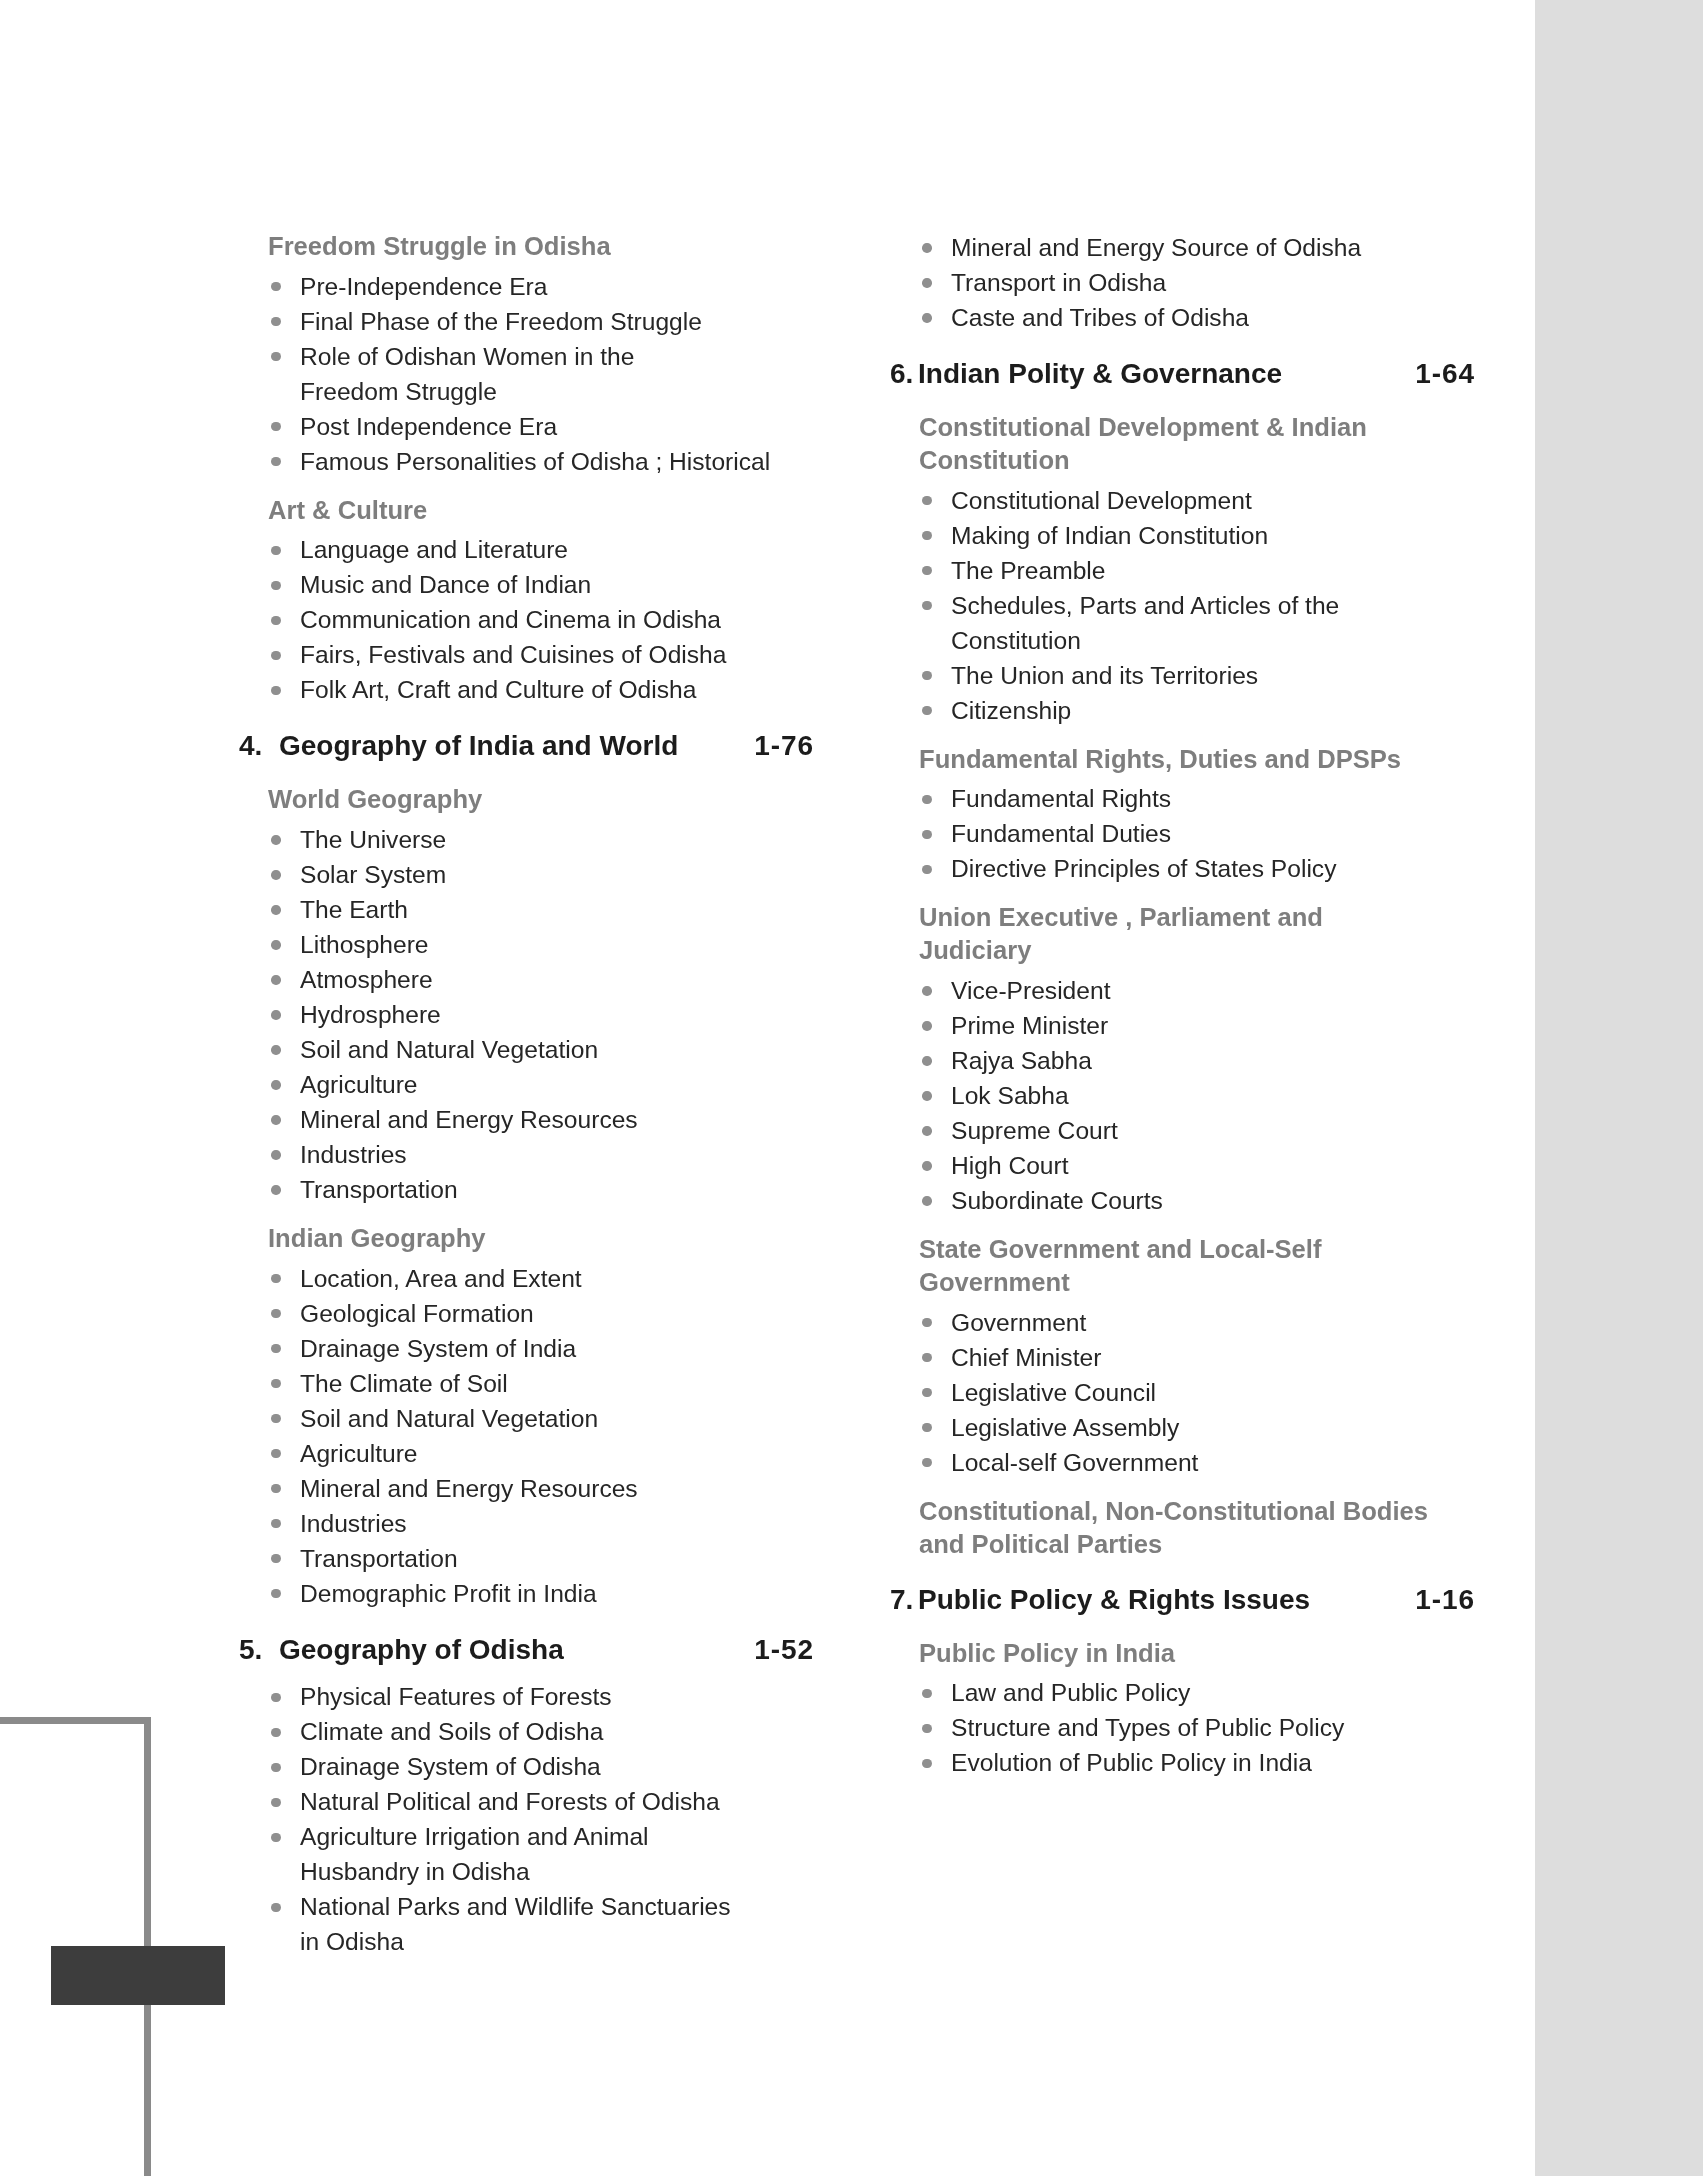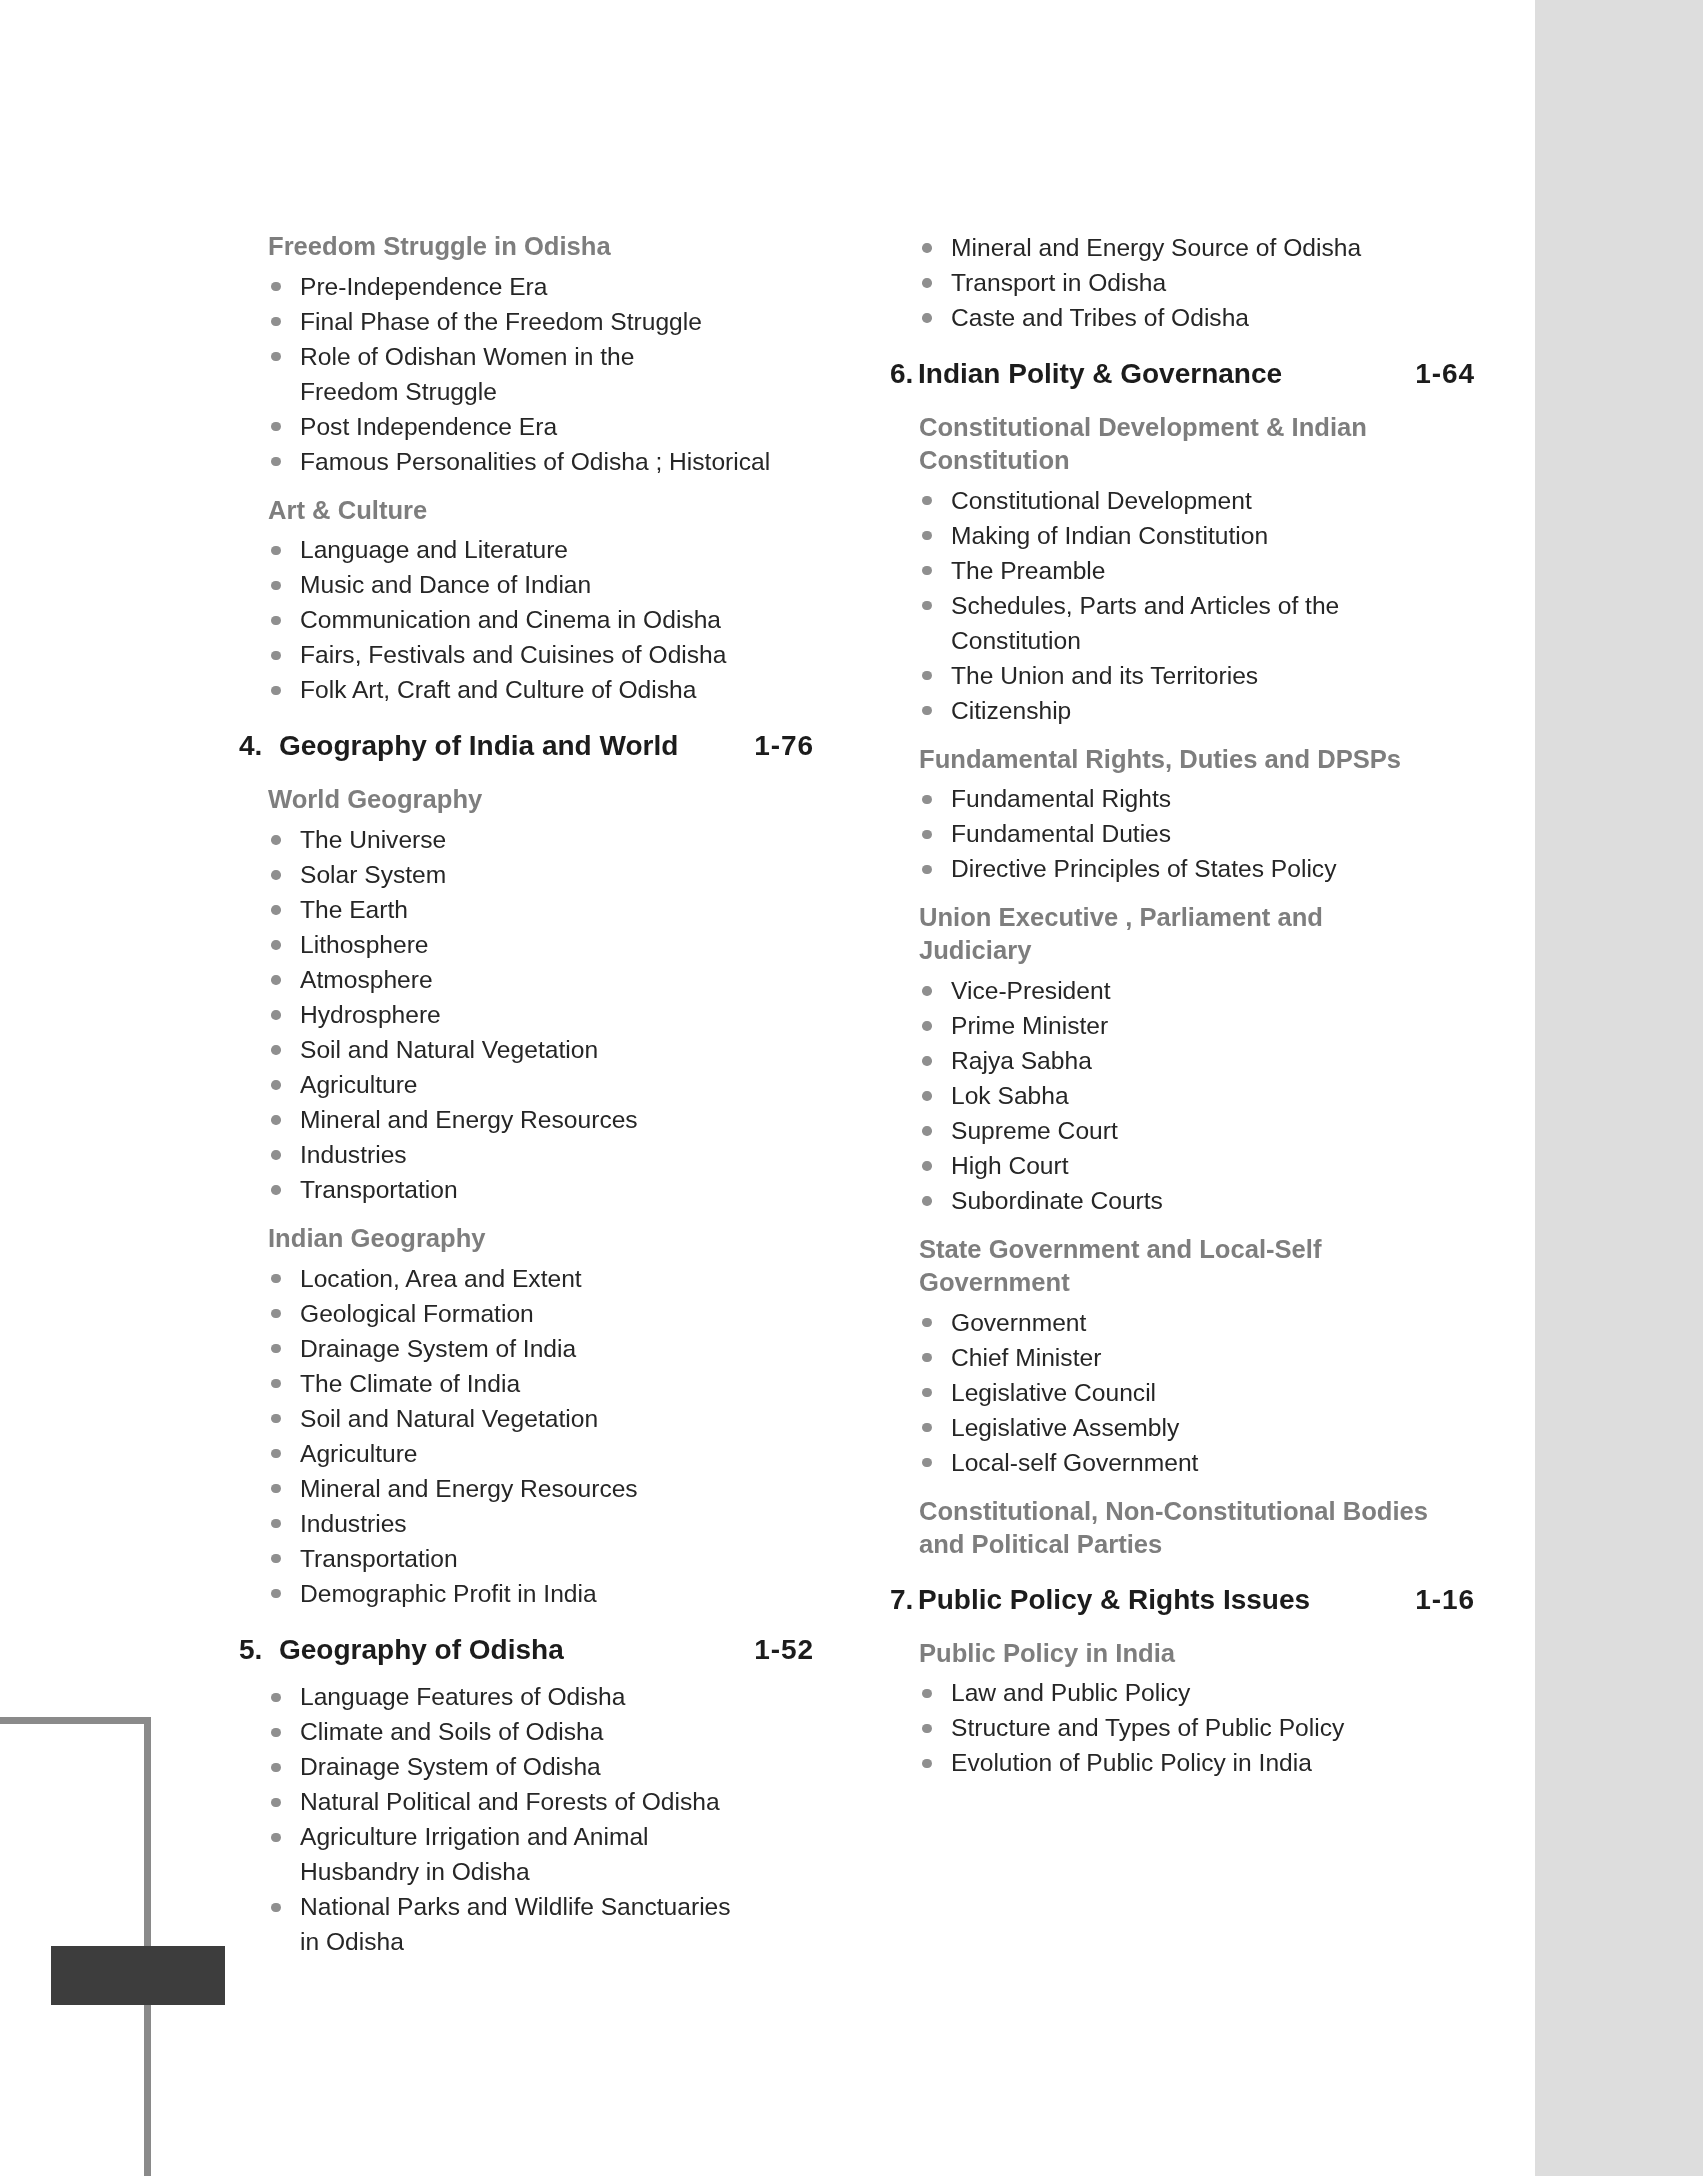--- a/index.html
+++ b/index.html
@@ -101,35 +101,35 @@
         <li class="item"><span class="bullet"></span><span class="txt">Agriculture</span></li>
         <li class="item"><span class="bullet"></span><span class="txt">Mineral and Energy Resources</span></li>
         <li class="item"><span class="bullet"></span><span class="txt">Industries</span></li>
         <li class="item"><span class="bullet"></span><span class="txt">Transportation</span></li>
       </ul>
       <div class="sec-title">Indian Geography</div>
       <ul class="items">
         <li class="item"><span class="bullet"></span><span class="txt">Location, Area and Extent</span></li>
         <li class="item"><span class="bullet"></span><span class="txt">Geological Formation</span></li>
         <li class="item"><span class="bullet"></span><span class="txt">Drainage System of India</span></li>
-        <li class="item"><span class="bullet"></span><span class="txt">The Climate of India</span></li>
+        <li class="item"><span class="bullet"></span><span class="txt">The Climate of Soil</span></li>
         <li class="item"><span class="bullet"></span><span class="txt">Soil and Natural Vegetation</span></li>
         <li class="item"><span class="bullet"></span><span class="txt">Agriculture</span></li>
         <li class="item"><span class="bullet"></span><span class="txt">Mineral and Energy Resources</span></li>
         <li class="item"><span class="bullet"></span><span class="txt">Industries</span></li>
         <li class="item"><span class="bullet"></span><span class="txt">Transportation</span></li>
         <li class="item"><span class="bullet"></span><span class="txt">Demographic Profit in India</span></li>
       </ul>
       <div class="chapter">
         <span class="ch-num">5.</span>
         <span class="ch-title">Geography of Odisha</span>
         <span class="ch-pages">1-52</span>
       </div>
       <ul class="items">
-        <li class="item"><span class="bullet"></span><span class="txt">Language Features of Odisha</span></li>
+        <li class="item"><span class="bullet"></span><span class="txt">Physical Features of Forests</span></li>
         <li class="item"><span class="bullet"></span><span class="txt">Climate and Soils of Odisha</span></li>
         <li class="item"><span class="bullet"></span><span class="txt">Drainage System of Odisha</span></li>
         <li class="item"><span class="bullet"></span><span class="txt">Natural Political and Forests of Odisha</span></li>
         <li class="item"><span class="bullet"></span><span class="txt">Agriculture Irrigation and Animal
 Husbandry in Odisha</span></li>
         <li class="item"><span class="bullet"></span><span class="txt">National Parks and Wildlife Sanctuaries
 in Odisha</span></li>
       </ul>
     </div>
   <div class="col col-right">

